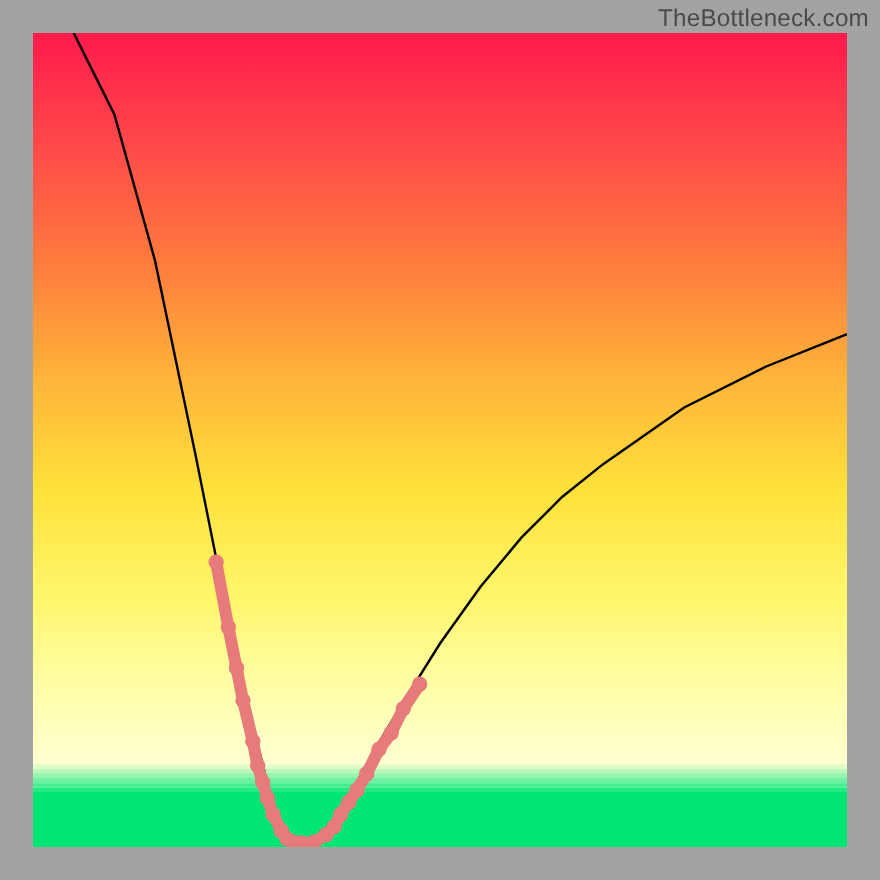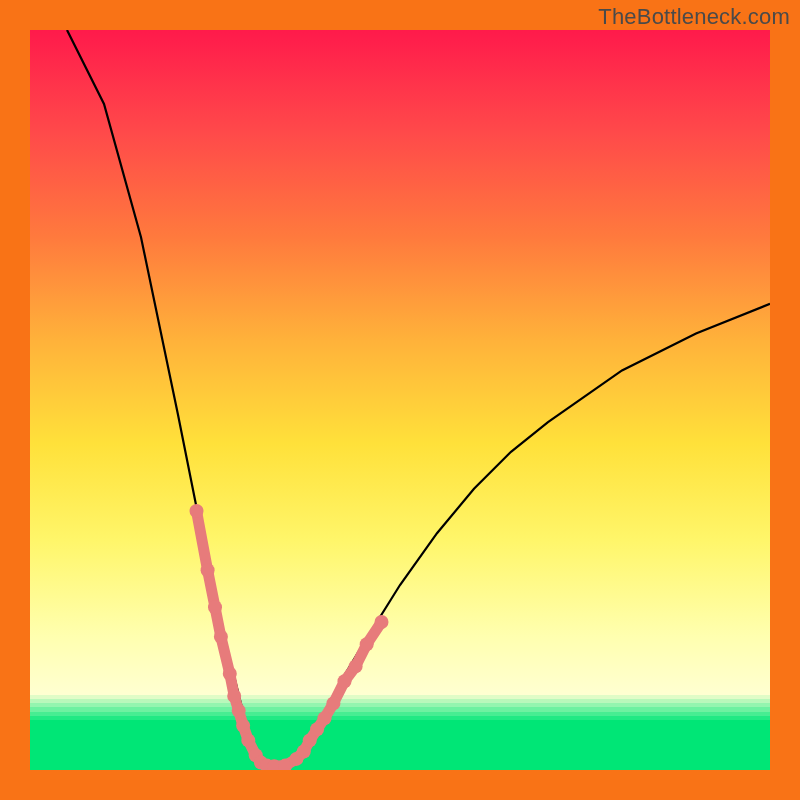--- a/index.html
+++ b/index.html
@@ -7,21 +7,21 @@
     padding: 0;
     width: 800px;
     height: 800px;
     overflow: hidden;
     font-family: Arial, Helvetica, sans-serif;
   }
   .frame {
     position: relative;
     width: 800px;
     height: 800px;
-    background: #f97316;
+    background: #a3a3a3;
   }
   .watermark {
     position: absolute;
     top: 4px;
     right: 10px;
     color: #4a4a4a;
     font-size: 22px;
     font-weight: 500;
     z-index: 20;
     letter-spacing: 0.2px;

